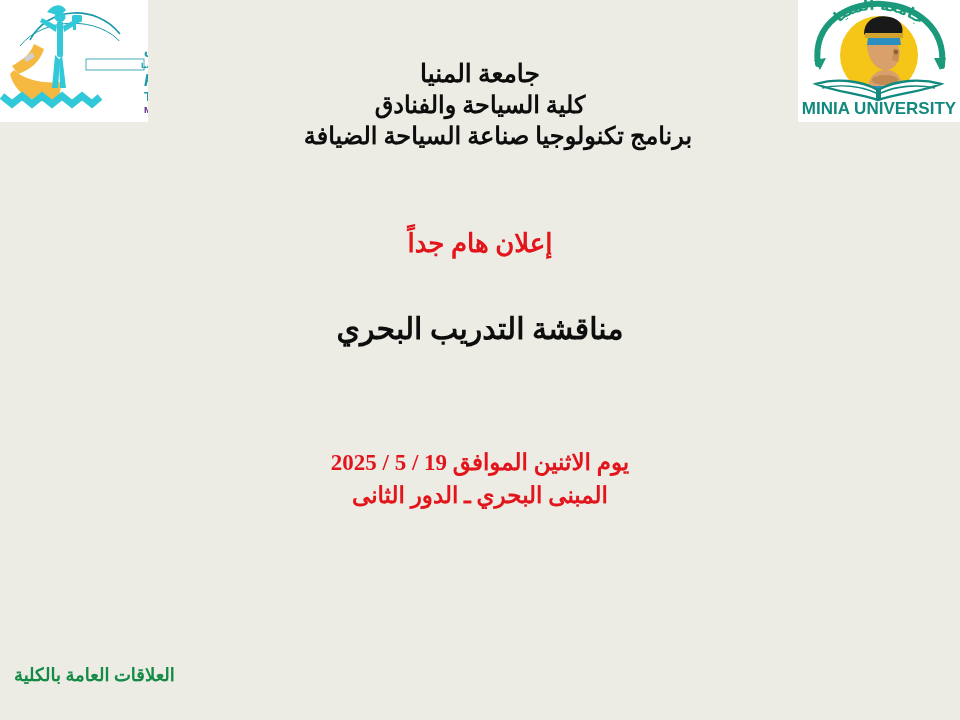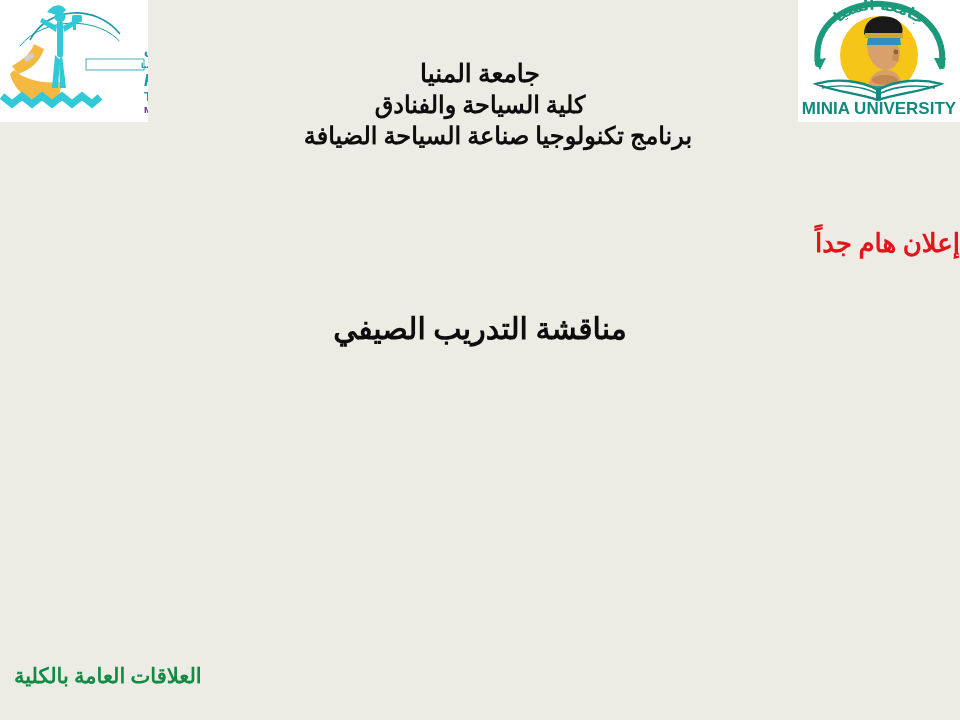--- a/index.html
+++ b/index.html
@@ -64,20 +64,21 @@
   }
   .h-l1 { font-size: 25px; }
   .h-l2 { font-size: 24px; }
   .h-l3 { font-size: 24px; padding-left: 36px; }
 
   .announce {
     position: absolute;
     left: 0;
     top: 228px;
     width: 960px;
+    text-align: center;
     font-family: "Liberation Serif", "DejaVu Serif", serif;
     font-weight: bold;
     font-size: 26px;
     color: #e3151c;
     direction: rtl;
   }
 
   .main-heading {
     position: absolute;
     left: 0;
@@ -114,21 +115,21 @@
     unicode-bidi: embed;
     display: inline-block;
   }
 
   .footer {
     position: absolute;
     left: 14px;
     top: 664px;
     font-family: "Liberation Serif", "DejaVu Serif", serif;
     font-weight: bold;
-    font-size: 21px;
+    font-size: 18px;
     color: #138a46;
     direction: rtl;
   }
 </style>
 </head>
 <body>
 
 <div class="poster">
 
   <div class="logo-left">
@@ -213,19 +214,26 @@
 
   <div class="header-block">
     <div class="header-line h-l1">جامعة المنيا</div>
     <div class="header-line h-l2">كلية السياحة والفنادق</div>
     <div class="header-line h-l3">برنامج تكنولوجيا صناعة السياحة الضيافة</div>
   </div>
 
   <div class="announce">إعلان هام جداً</div>
 
   <div class="main-heading">
-    <div class="mh-line">مناقشة التدريب الصيفي</div>
-  </div>
-
+    <div class="mh-line">مناقشة التدريب البحري</div>
+  </div>
+
+  <div class="date-block">
+    <div class="d-line">
+      <span>يوم الاثنين الموافق</span>
+      <span class="lat">2025 / 5 / 19</span>
+    </div>
+    <div class="d-line">المبنى البحري ـ الدور الثانى</div>
+  </div>
 
   <div class="footer">العلاقات العامة بالكلية</div>
 
 </div>
 
 </body></html>

